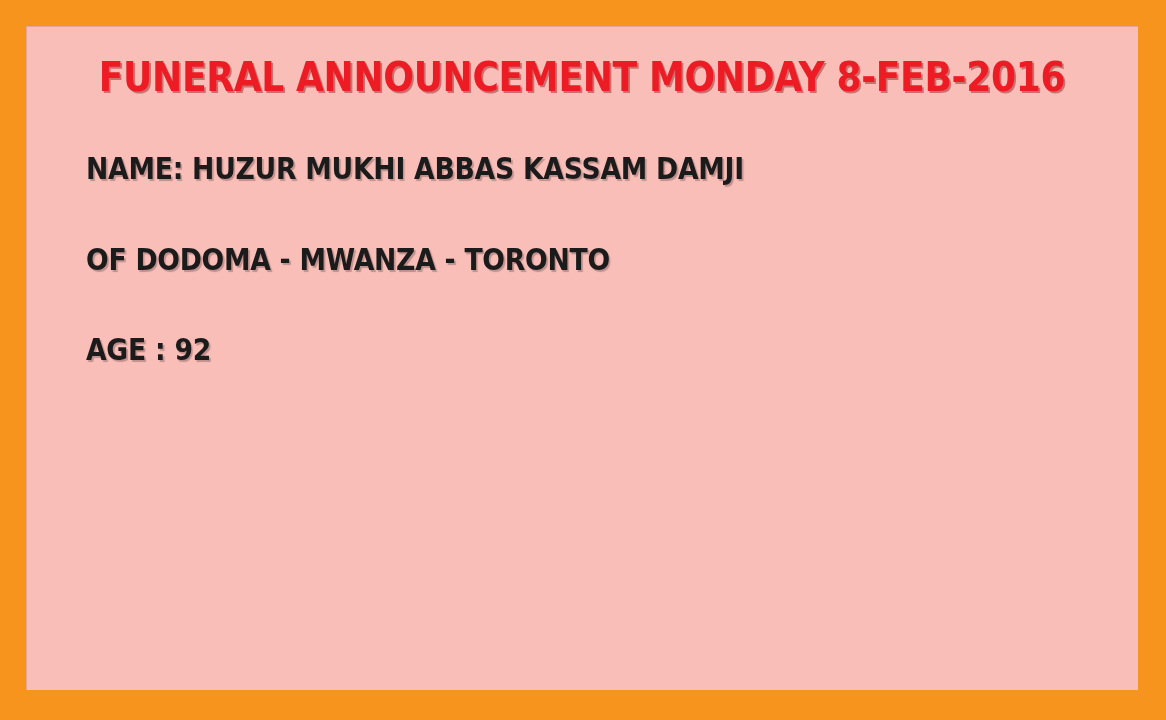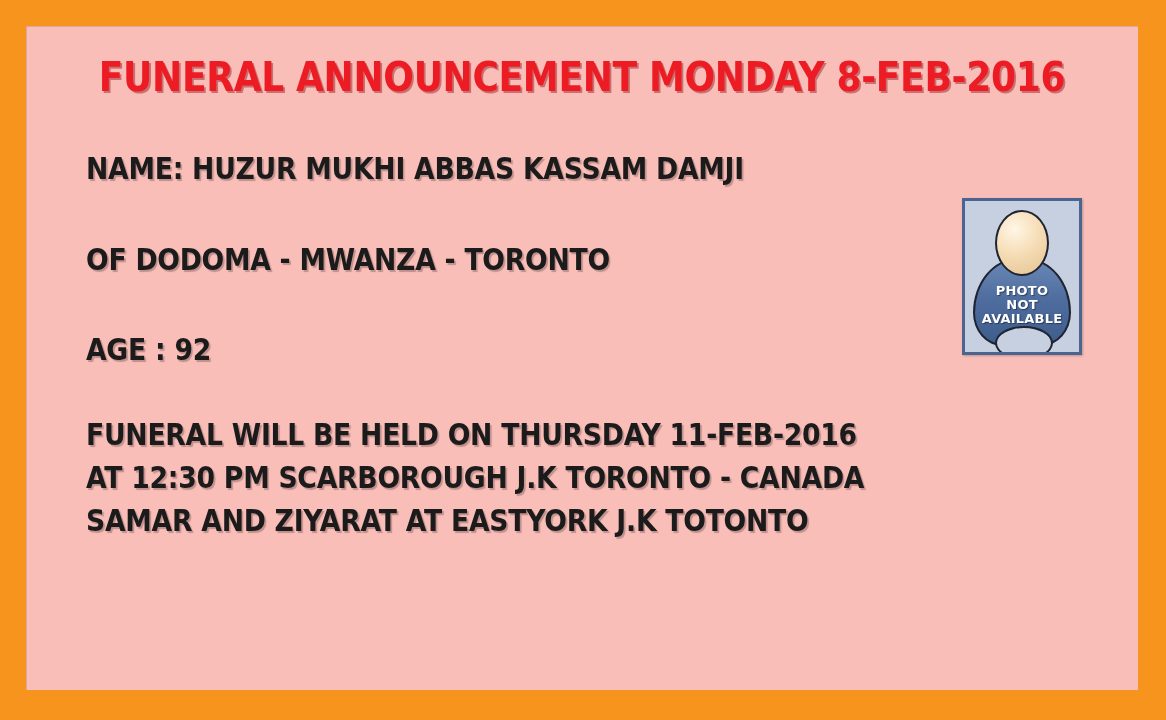--- a/index.html
+++ b/index.html
@@ -165,33 +165,17 @@
   <div class="poster-card">
 
     <div class="title">FUNERAL ANNOUNCEMENT MONDAY 8-FEB-2016</div>
 
     <div class="body-text line-name">NAME: HUZUR MUKHI ABBAS KASSAM DAMJI</div>
 
     <div class="body-text line-origin">OF DODOMA - MWANZA - TORONTO</div>
 
     <div class="body-text line-age">AGE : 92</div>
 
-    <div class="block-funeral">
-      <div class="body-text">FUNERAL WILL BE HELD ON THURSDAY 11-FEB-2016</div>
-      <div class="body-text">AT 12:30 PM SCARBOROUGH J.K TORONTO - CANADA</div>
-      <div class="body-text">SAMAR AND ZIYARAT AT EASTYORK J.K TOTONTO</div>
-    </div>
 
 
-    <div class="photo-box">
-      <div class="photo-inner">
-        <div class="avatar-head"></div>
-        <div class="avatar-body"></div>
-        <div class="photo-label">
-          <span>PHOTO</span>
-          <span>NOT</span>
-          <span>AVAILABLE</span>
-        </div>
-      </div>
-    </div>
 
   </div>
 </div>
 
 </body></html>

